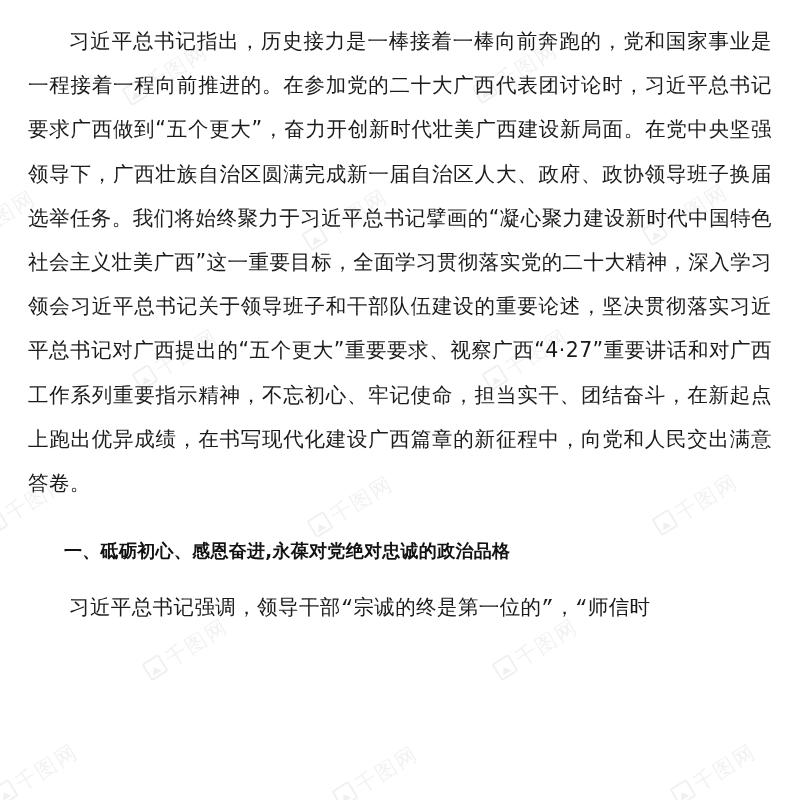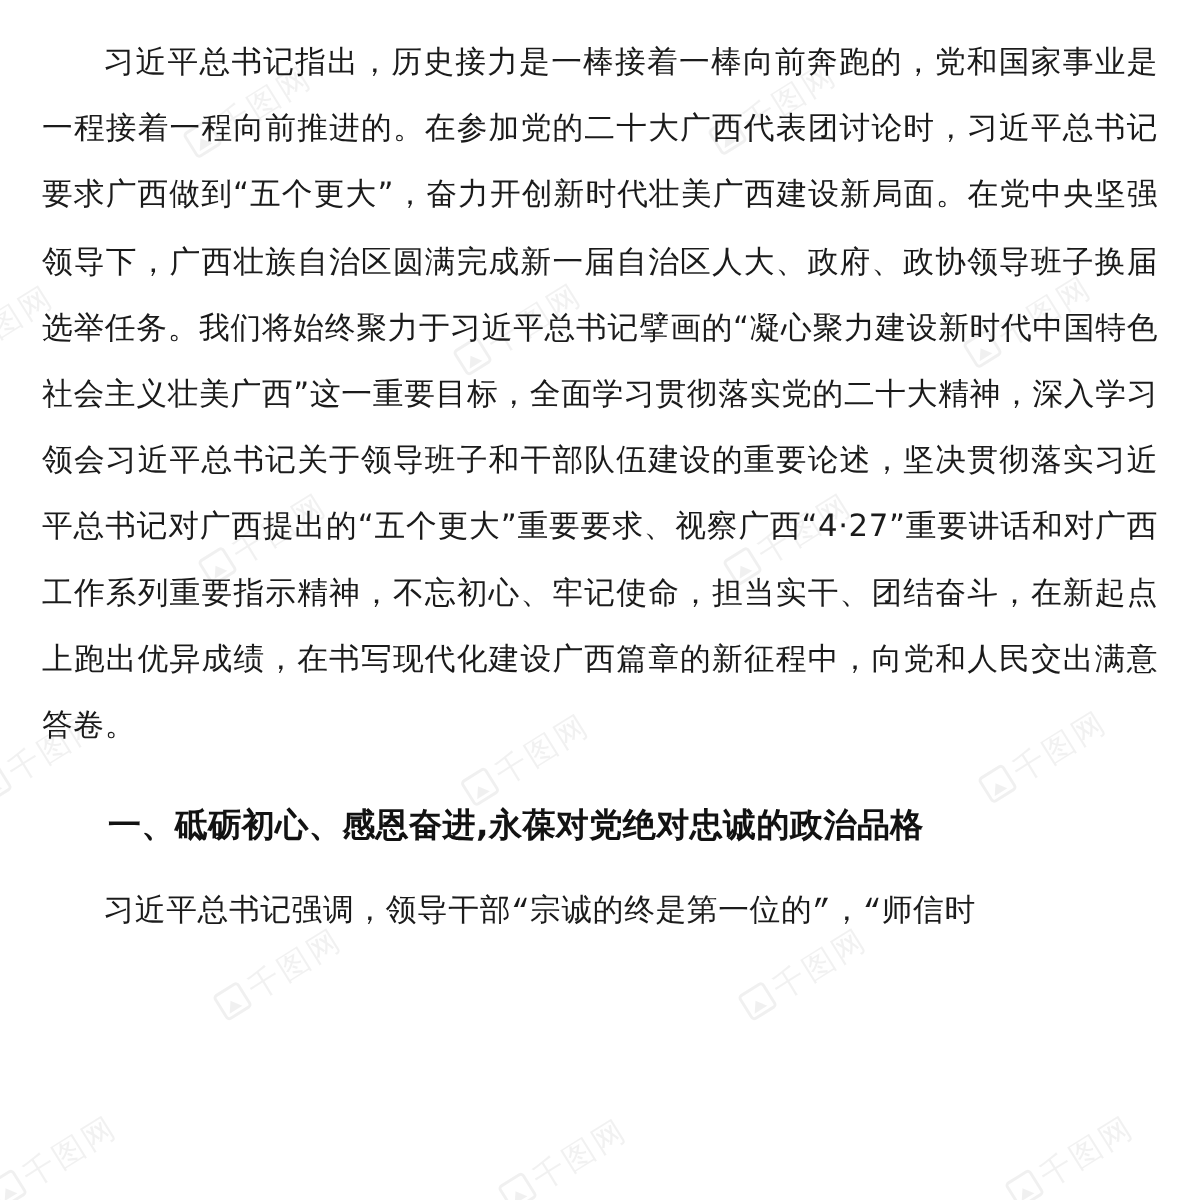--- a/index.html
+++ b/index.html
@@ -31,21 +31,21 @@
     font-size: 20.5px;
     line-height: 44.2px;
     color: #1b1b1b;
     text-align: justify;
     text-justify: inter-ideograph;
     text-indent: 2em;
     letter-spacing: 0.4px;
     margin: 0;
   }
   .heading {
-    font-size: 22px;
+    font-size: 18px;
     line-height: 44px;
     color: #121212;
     font-weight: bold;
     text-indent: 2em;
     letter-spacing: 0.3px;
     margin: 24px 0 0 0;
   }
   .para-next {
     margin-top: 14px;
     font-family: Liberation Mono, monospace;

